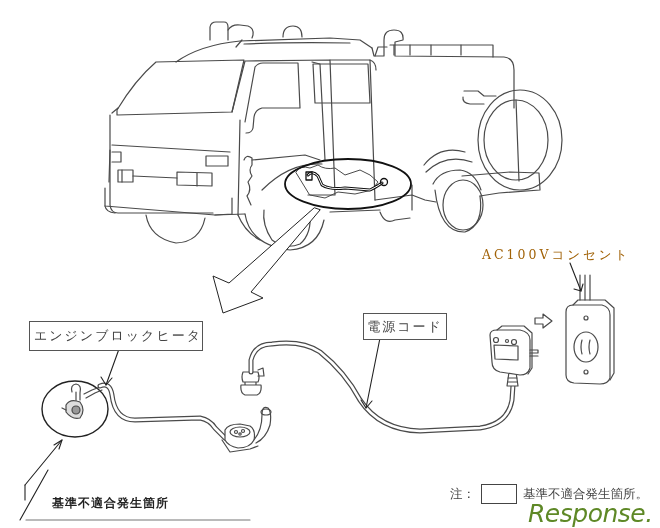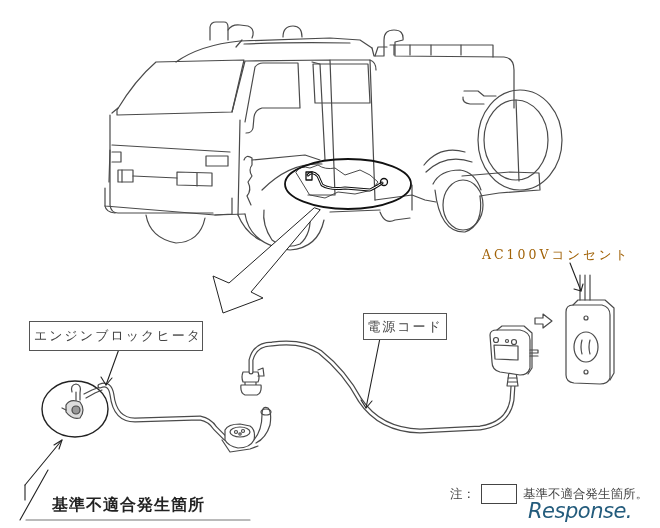--- a/index.html
+++ b/index.html
@@ -6,30 +6,30 @@
     body { width: 660px; height: 528px; position: relative; overflow: hidden;
            font-family: "DejaVu Serif", "Liberation Serif", serif; color: #333; }
     #art { position: absolute; left: 0; top: 0; width: 660px; height: 528px; }
     .label-box { position: absolute; background: #fff; border: 1px solid #555;
                  font-size: 13px; letter-spacing: 2px; color: #444;
                  display: flex; align-items: center; justify-content: center; }
     #lbl-heater { left: 29px; top: 321px; width: 172px; height: 28px; justify-content: flex-end; }
     #lbl-cord { left: 363px; top: 313px; width: 82px; height: 25px; align-items: center; }
     #lbl-outlet { position: absolute; left: 482px; top: 247px; font-size: 12.5px;
                   letter-spacing: 3px; color: #a16207; white-space: nowrap; }
-    #lbl-defect { position: absolute; left: 52px; top: 495px; font-size: 16px;
+    #lbl-defect { position: absolute; left: 52px; top: 495px; font-size: 12px;
                   font-family: Liberation Sans, sans-serif;
                   font-weight: bold; color: #222; letter-spacing: 1px; }
     #note { position: absolute; left: 450px; top: 484px; font-size: 12.5px;
             color: #444; display: flex; align-items: center; white-space: nowrap; }
     #note .legend-box { display: inline-block; width: 34px; height: 18px;
                         border: 1px solid #444; margin: 0 6px 0 6px; }
-    #watermark { position: absolute; left: 528px; top: 499px; font-size: 21px;
+    #watermark { position: absolute; left: 528px; top: 499px; font-size: 25px;
                  font-family: "DejaVu Sans", "Liberation Sans", sans-serif;
-                 color: #0c4a6e; font-style: italic; letter-spacing: -0.5px;
+                 color: #4d7c0f; font-style: italic; letter-spacing: -0.5px;
                  opacity: 0.9; }
   </style>
 </head>
 <body>
 
 <svg id="art" viewBox="0 0 660 528" xmlns="http://www.w3.org/2000/svg">
   <g fill="none" stroke="#4a4a4a" stroke-width="1.2" stroke-linejoin="round" stroke-linecap="round">
 
     <g>
 

